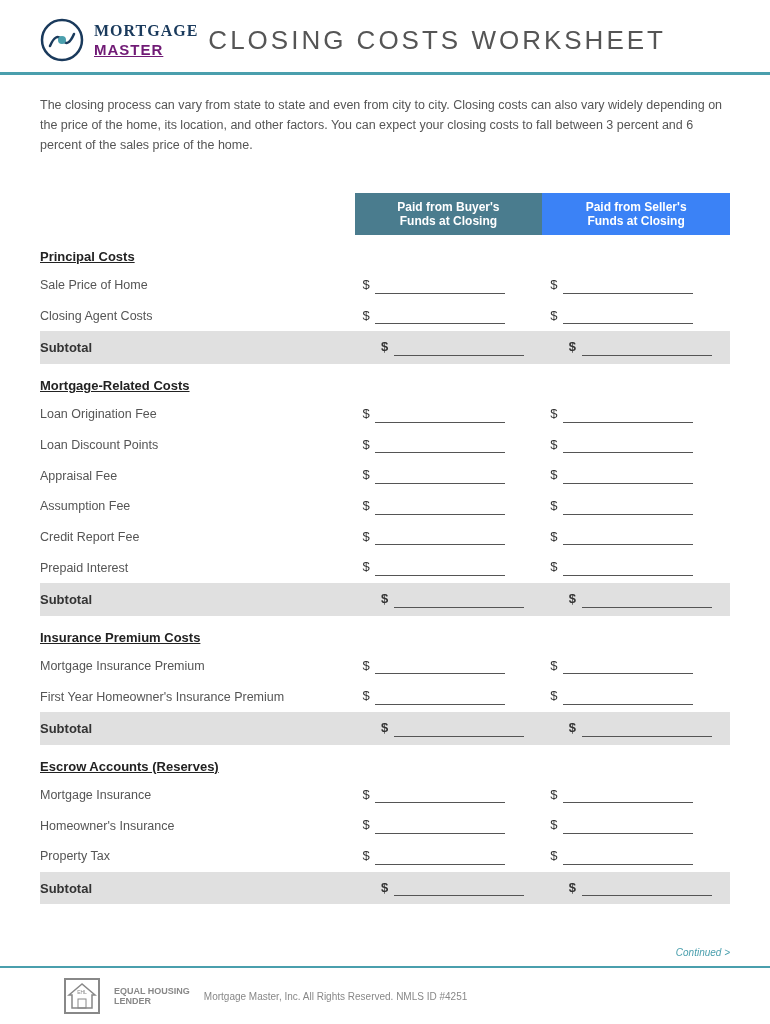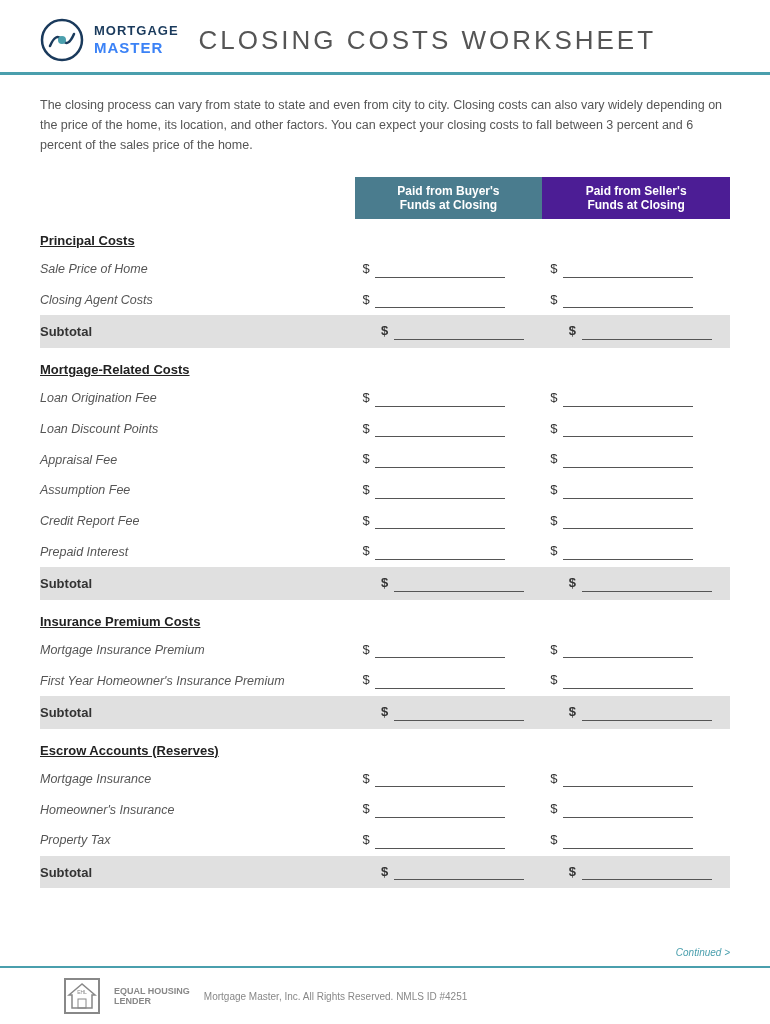--- a/index.html
+++ b/index.html
@@ -33,75 +33,76 @@
     .logo-icon {
       width: 44px;
       height: 44px;
     }
     .logo-text {
       display: flex;
       flex-direction: column;
       line-height: 1.2;
     }
     .logo-text .brand-top {
-      font-size: 13px;
+      font-size: 16px;
       font-weight: 900;
       color: #1a3a5c;
       letter-spacing: 1px;
+      font-family: Liberation Serif, serif;
     }
     .logo-text .brand-bottom {
       font-size: 15px;
       font-weight: 900;
-      color: #3b82f6;
+      color: #701a75;
       letter-spacing: 1px;
+      text-decoration: underline;
     }
     .header-title {
       flex: 1;
       text-align: center;
       font-size: 26px;
       font-weight: 300;
       color: #555;
       letter-spacing: 3px;
       text-transform: uppercase;
       margin-right: 54px;
     }
     
     .content {
       padding: 20px 40px 10px 40px;
       flex: 1;
     }
     .intro-text {
       font-size: 12.5px;
       color: #555;
       line-height: 1.6;
-      margin-bottom: 22px;
+      margin-bottom: 38px;
     }
     
     .worksheet-table {
       width: 100%;
       border-collapse: collapse;
     }
     .worksheet-table th {
       background: #4a7c8e;
       color: #fff;
       font-size: 12px;
       font-weight: bold;
       text-align: center;
       padding: 7px 10px;
       width: 150px;
     }
     .worksheet-table th.buyer-col {
       background: #4a7c8e;
     }
     .worksheet-table th.seller-col {
-      background: #4c1d95;
+      background: #3b82f6;
     }
     .col-label {
       width: 310px;
-      font-style: italic;
     }
     .col-buyer, .col-seller {
       width: 185px;
       text-align: center;
     }
     
     .section-header td {
       font-weight: bold;
       font-size: 13px;
       color: #222;

